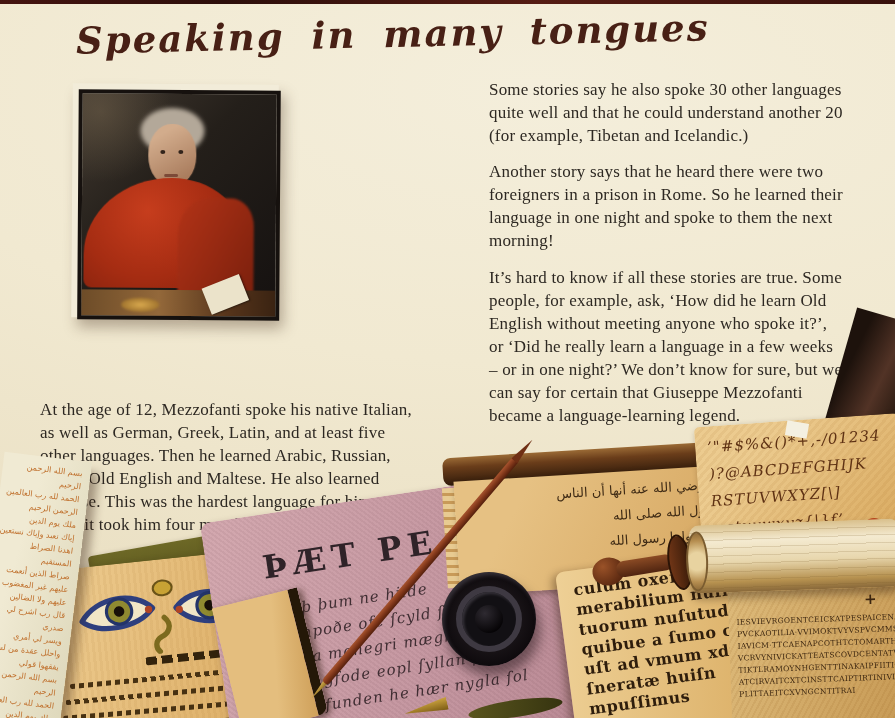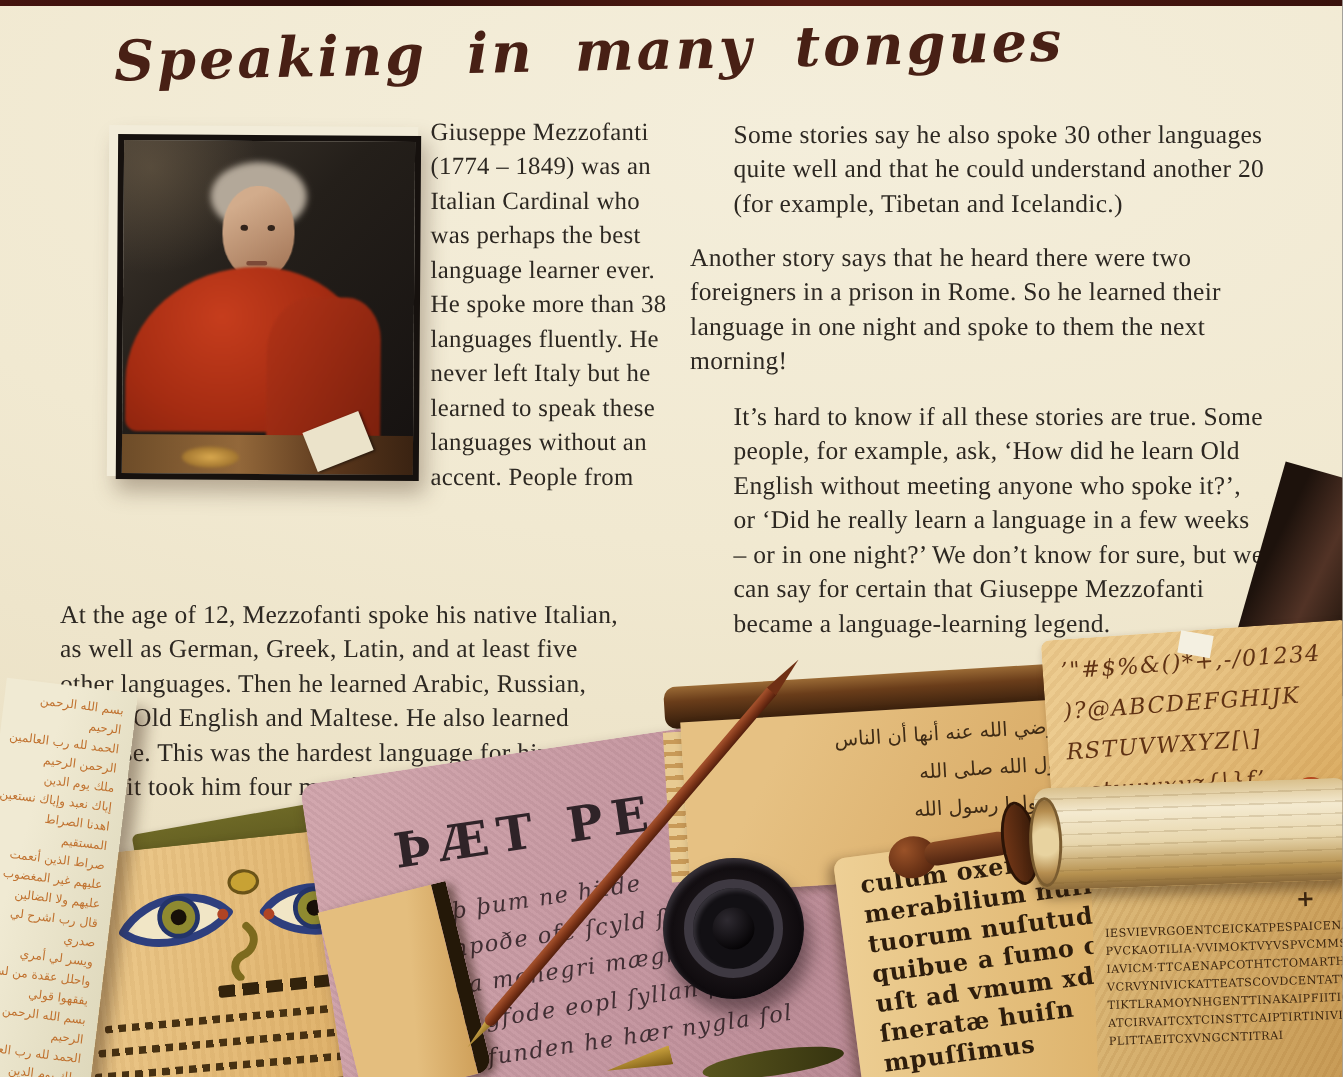--- a/index.html
+++ b/index.html
@@ -43,21 +43,21 @@
     background:radial-gradient(#d9a94e,#8a5f22);filter:blur(1px);}
   .p-letter{position:absolute;left:124px;bottom:8px;width:40px;height:28px;
     background:#ebe3ca;transform:rotate(-22deg);box-shadow:1px 1px 2px rgba(0,0,0,.5);}
 
   
   .txt{position:absolute;font-size:17px;line-height:23px;color:#2d2822;letter-spacing:.2px;}
   .col-narrow{left:287px;top:76px;width:178px;font-size:16.5px;}
   .colwide1{left:40px;top:337px;width:440px;}
   .colwide2{left:40px;top:398px;width:440px;}
   .right1{left:489px;top:78px;width:395px;}
-  .right2{left:460px;top:160px;width:395px;}
+  .right2{left:489px;top:160px;width:395px;}
   .right3{left:489px;top:266px;width:395px;}
 
   .showthrough{position:absolute;left:296px;top:510px;font-size:19px;font-weight:bold;
     color:rgba(150,118,58,.32);transform:scaleX(-1) rotate(3deg);letter-spacing:1px;}
 
   
   .table-band{position:absolute;left:0;top:700px;width:345px;height:18px;background:#2c1a10;}
   .dark-object{position:absolute;left:836px;top:318px;width:95px;height:140px;
     transform:rotate(16deg);
     background:linear-gradient(100deg,#1d120c 15%,#523326 45%,#26180f 72%,#160d08);}
@@ -225,31 +225,20 @@
       <div class="p-eye r"></div>
       <div class="p-mouth"></div>
       <div class="p-robe"></div>
       <div class="p-robe2"></div>
       <div class="p-table"></div>
       <div class="p-gold"></div>
       <div class="p-letter"></div>
     </div>
   </div>
 
-  <div class="txt col-narrow preline">Giuseppe Mezzofanti
-(1774 – 1849) was an
-Italian Cardinal who
-was perhaps the best
-language learner ever.
-He spoke more than 38
-languages fluently. He
-never left Italy but he
-learned to speak these
-languages without an
-accent. People from</div>
   <div class="txt colwide2 preline">At the age of 12, Mezzofanti spoke his native Italian,
 as well as German, Greek, Latin, and at least five
 other languages. Then he learned Arabic, Russian,
 Hindi, Old English and Maltese. He also learned
 Chinese. This was the hardest language for him to
 learn: it took him four months.</div>
   <div class="txt right1 preline">Some stories say he also spoke 30 other languages
 quite well and that he could understand another 20
 (for example, Tibetan and Icelandic.)</div>
   <div class="txt right2 preline">Another story says that he heard there were two

